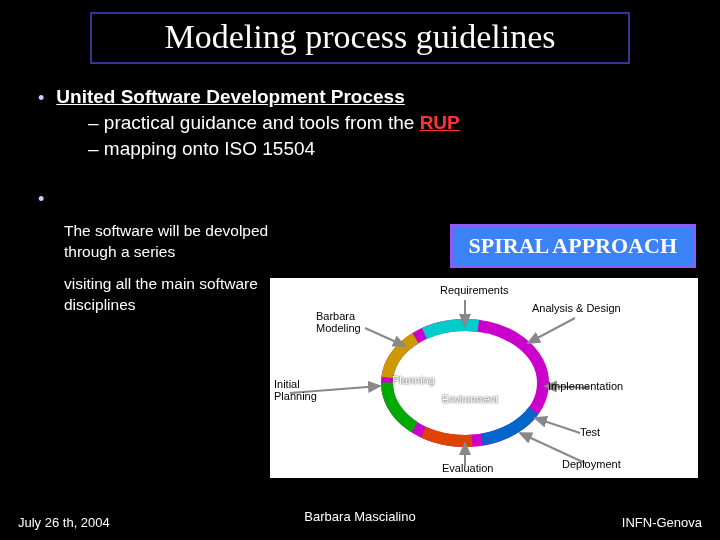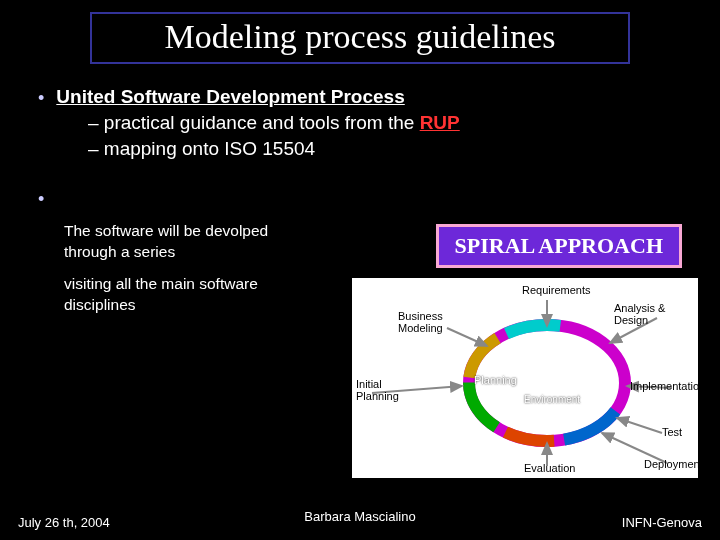--- a/index.html
+++ b/index.html
@@ -55,24 +55,24 @@
     display: flex;
     align-items: flex-start;
     gap: 12px;
     font-size: 19px;
     max-width: 340px;
   }
   .incr { text-decoration: underline; }
   .iter { color: #ff3333; }
   .spiral {
     position: absolute;
-    right: 38px;
+    right: 24px;
     top: 224px;
-    border: 3px solid #f9a8d4;
-    background: #6d28d9;
+    border: 3px solid #8b5cf6;
+    background: #3b82f6;
     padding: 6px 16px;
     font-family: "Times New Roman", serif;
     font-size: 22px;
     font-weight: bold;
     color: #fff;
   }
   .desc {
     margin-top: 10px;
     margin-left: 36px;
     font-size: 15.5px;
@@ -93,21 +93,21 @@
     font-size: 13px;
     color: #fff;
   }
   .footer .fl { position: absolute; left: 18px; bottom: 0; }
   .footer .fc { position: absolute; left: 50%; transform: translateX(-50%); bottom: 6px; }
   .footer .fr { position: absolute; right: 18px; bottom: 0; }
   .diagram {
     position: absolute;
     right: 22px;
     top: 278px;
-    width: 346px;
+    width: 428px;
     height: 200px;
     background: #fff;
   }
   .dlabel {
     position: absolute;
     font-size: 11px;
     color: #000;
     font-family: Arial, sans-serif;
   }
 </style>
@@ -160,21 +160,21 @@
     <line x1="20" y1="115" x2="110" y2="108" stroke="#888" stroke-width="2" marker-end="url(#ah)"></line>
     <line x1="195" y1="22" x2="195" y2="48" stroke="#888" stroke-width="2" marker-end="url(#ah)"></line>
     <line x1="95" y1="50" x2="135" y2="68" stroke="#888" stroke-width="2" marker-end="url(#ah)"></line>
     <line x1="305" y1="40" x2="258" y2="65" stroke="#888" stroke-width="2" marker-end="url(#ah)"></line>
     <line x1="320" y1="110" x2="275" y2="108" stroke="#888" stroke-width="2" marker-end="url(#ah)"></line>
     <line x1="310" y1="155" x2="265" y2="140" stroke="#888" stroke-width="2" marker-end="url(#ah)"></line>
     <line x1="315" y1="185" x2="250" y2="155" stroke="#888" stroke-width="2" marker-end="url(#ah)"></line>
     <line x1="195" y1="188" x2="195" y2="165" stroke="#888" stroke-width="2" marker-end="url(#ah)"></line>
   </svg>
   <div class="dlabel" style="left:170px; top:6px;">Requirements</div>
-  <div class="dlabel" style="left:46px; top:32px; width:60px;">Business Modeling</div>
+  <div class="dlabel" style="left:46px; top:32px; width:60px;">Barbara Modeling</div>
   <div class="dlabel" style="left:262px; top:24px;">Analysis &amp; Design</div>
   <div class="dlabel" style="left:122px; top:96px; color:#fff; text-shadow:0 0 2px #000;">Planning</div>
   <div class="dlabel" style="left:278px; top:102px;">Implementation</div>
   <div class="dlabel" style="left:4px; top:100px; width:48px;">Initial Planning</div>
   <div class="dlabel" style="left:172px; top:116px; color:#fff; font-size:10px; text-shadow:0 0 2px #000;">Environment</div>
   <div class="dlabel" style="left:310px; top:148px;">Test</div>
   <div class="dlabel" style="left:172px; top:184px;">Evaluation</div>
   <div class="dlabel" style="left:292px; top:180px;">Deployment</div>
 </div>
 

